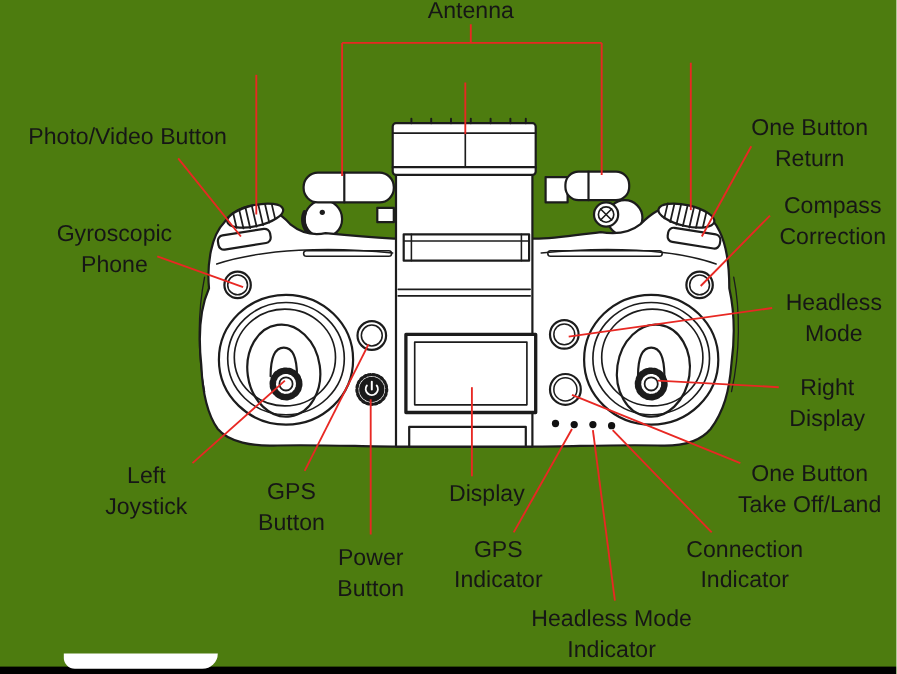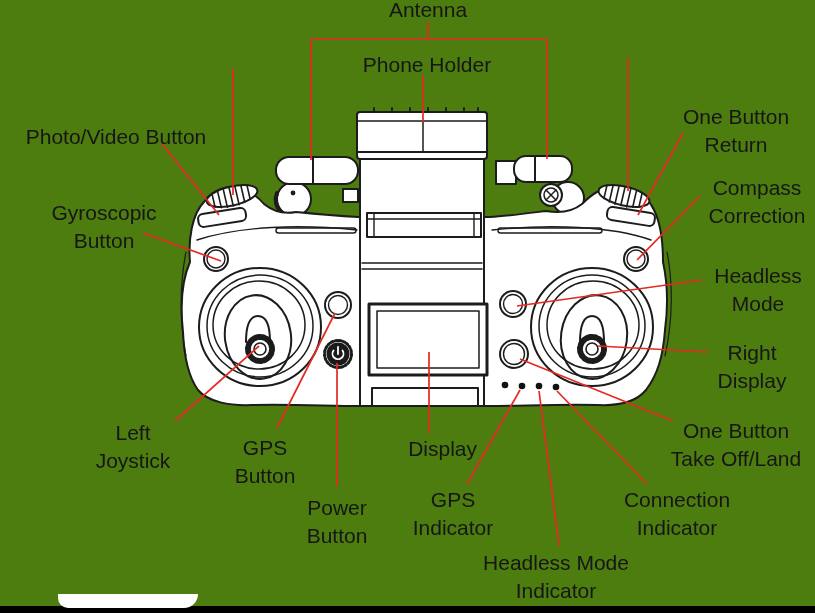--- a/index.html
+++ b/index.html
@@ -209,26 +209,25 @@
     <line x1="337" y1="363" x2="337" y2="486"></line>
     <line x1="429" y1="352" x2="429" y2="433"></line>
     <line x1="520" y1="390" x2="467" y2="484"></line>
     <line x1="539" y1="391" x2="559" y2="546"></line>
     <line x1="557" y1="391" x2="647" y2="484"></line>
     <line x1="520" y1="359" x2="673" y2="421"></line>
   </g>
 </svg>
 
 <div class="label" style="left:368px; top:-4px;  width:120px;">Antenna</div>
-<div class="label" style="left:347px; top:51px;  width:160px;">Phone Holder</div>
-<div class="label" style="left:0px;   top:111px; width:232px;margin-top:12px;">Photo/Video Button</div>
+<div class="label" style="left:0px;   top:111px; width:232px;">Photo/Video Button</div>
 <div class="label" style="left:663px; top:103px; width:146px;">One Button
 Return</div>
 <div class="label" style="left:34px;  top:199px; width:140px;">Gyroscopic
-Button</div>
+Phone</div>
 <div class="label" style="left:687px; top:174px; width:140px;">Compass
 Correction</div>
 <div class="label" style="left:696px; top:262px; width:124px;">Headless
 Mode</div>
 <div class="label" style="left:690px; top:339px; width:124px;">Right
 Display</div>
 <div class="label" style="left:71px;  top:419px; width:124px;">Left
 Joystick</div>
 <div class="label" style="left:203px; top:434px; width:124px;">GPS
 Button</div>

